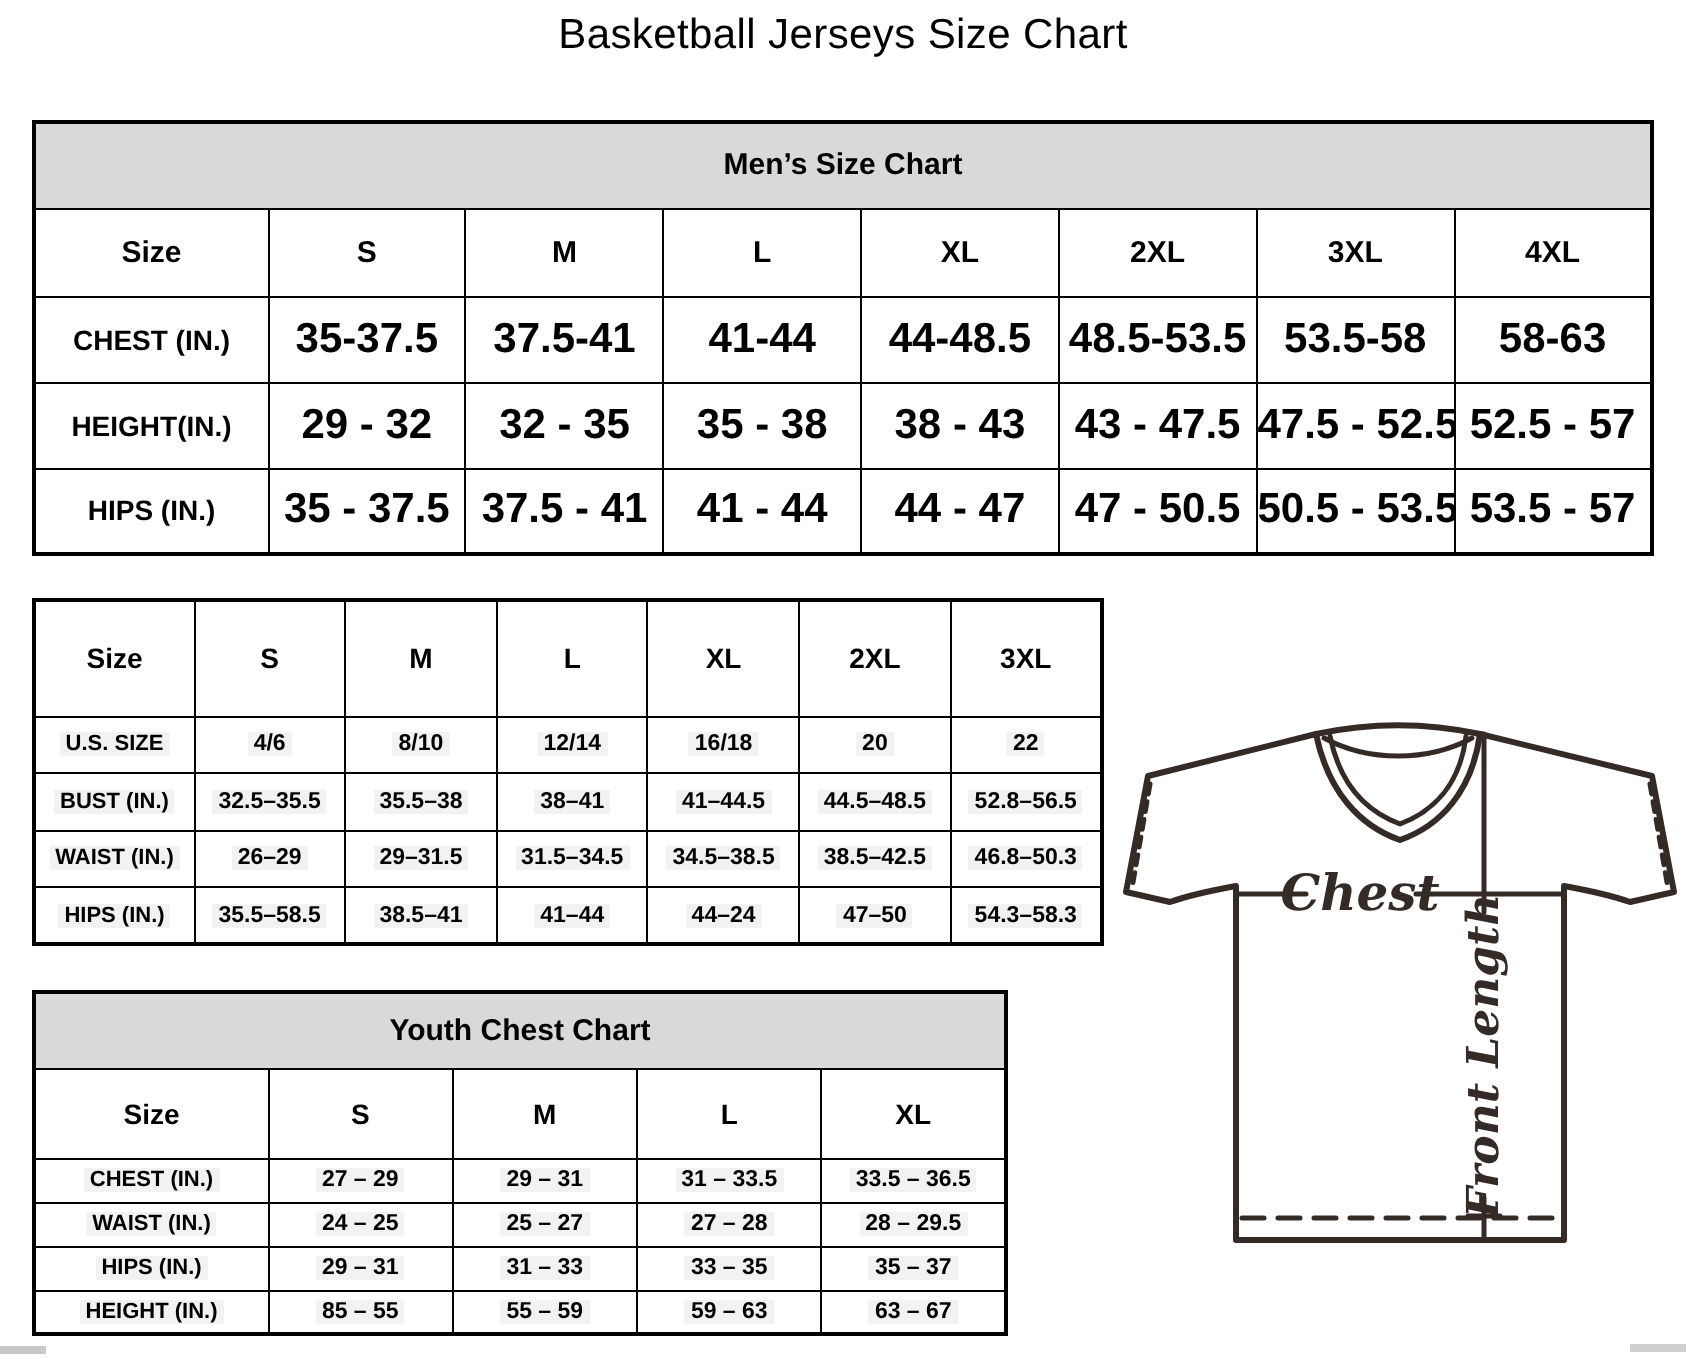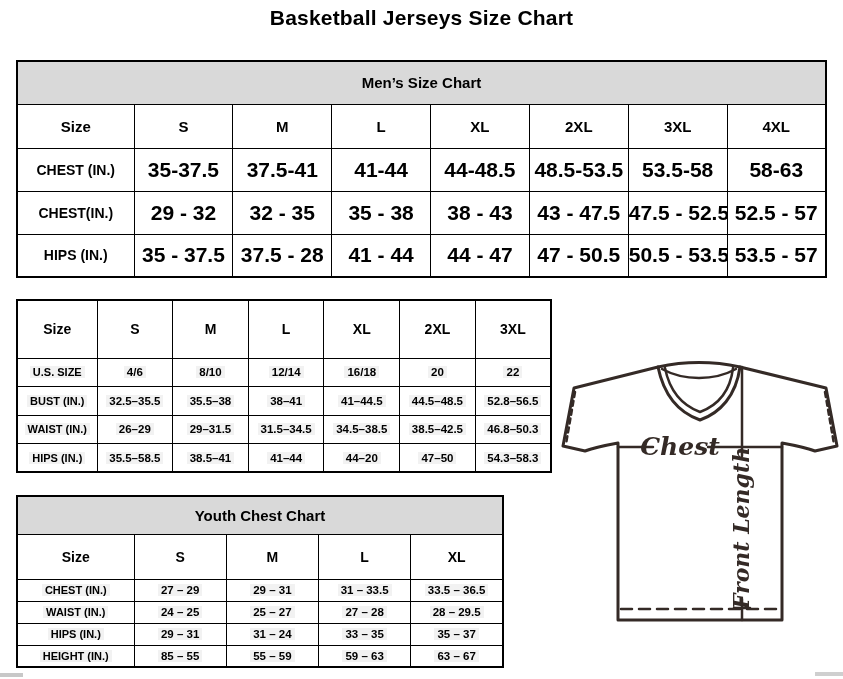--- a/index.html
+++ b/index.html
@@ -2,21 +2,21 @@
 <html><head>
 <meta charset="utf-8">
 <style>
   html,body { margin:0; padding:0; background:#ffffff; }
   body {
     width:843px; height:679px; position:relative; overflow:hidden;
     font-family:"Liberation Sans", sans-serif; color:#000;
   }
   .page-title {
     position:absolute; top:6px; left:0; width:100%;
-    text-align:center; font-size:21px; font-weight:bold; margin:0;
+    text-align:center; font-size:21px; font-weight:normal; margin:0;
     letter-spacing:0.2px;
   }
   table.tbl {
     position:absolute; border-collapse:collapse; table-layout:fixed;
     background:#fff; border:2px solid #000;
   }
   .tbl th, .tbl td {
     border:1.5px solid #000; text-align:center; vertical-align:middle;
     padding:0; font-weight:bold; overflow:hidden; white-space:nowrap;
   }
@@ -88,33 +88,33 @@
       <th>CHEST (IN.)</th>
       <td>35-37.5</td>
       <td>37.5-41</td>
       <td>41-44</td>
       <td>44-48.5</td>
       <td>48.5-53.5</td>
       <td>53.5-58</td>
       <td>58-63</td>
     </tr>
     <tr class="data-row">
-      <th>CHEST(IN.)</th>
+      <th>HEIGHT(IN.)</th>
       <td>29 - 32</td>
       <td>32 - 35</td>
       <td>35 - 38</td>
       <td>38 - 43</td>
       <td>43 - 47.5</td>
       <td>47.5 - 52.5</td>
       <td>52.5 - 57</td>
     </tr>
     <tr class="data-row">
       <th>HIPS (IN.)</th>
       <td>35 - 37.5</td>
-      <td>37.5 - 28</td>
+      <td>37.5 - 41</td>
       <td>41 - 44</td>
       <td>44 - 47</td>
       <td>47 - 50.5</td>
       <td>50.5 - 53.5</td>
       <td>53.5 - 57</td>
     </tr>
   </tbody>
 </table>
 
 <table class="tbl women">
@@ -157,21 +157,21 @@
       <td><span class="hl">31.5–34.5</span></td>
       <td><span class="hl">34.5–38.5</span></td>
       <td><span class="hl">38.5–42.5</span></td>
       <td><span class="hl">46.8–50.3</span></td>
     </tr>
     <tr class="data-row">
       <th><span class="hl">HIPS (IN.)</span></th>
       <td><span class="hl">35.5–58.5</span></td>
       <td><span class="hl">38.5–41</span></td>
       <td><span class="hl">41–44</span></td>
-      <td><span class="hl">44–20</span></td>
+      <td><span class="hl">44–24</span></td>
       <td><span class="hl">47–50</span></td>
       <td><span class="hl">54.3–58.3</span></td>
     </tr>
   </tbody>
 </table>
 
 <table class="tbl youth">
   <colgroup>
       <col style="width:117px">
       <col span="4">
@@ -197,21 +197,21 @@
     <tr class="data-row">
       <th><span class="hl">WAIST (IN.)</span></th>
       <td><span class="hl">24 – 25</span></td>
       <td><span class="hl">25 – 27</span></td>
       <td><span class="hl">27 – 28</span></td>
       <td><span class="hl">28 – 29.5</span></td>
     </tr>
     <tr class="data-row">
       <th><span class="hl">HIPS (IN.)</span></th>
       <td><span class="hl">29 – 31</span></td>
-      <td><span class="hl">31 – 24</span></td>
+      <td><span class="hl">31 – 33</span></td>
       <td><span class="hl">33 – 35</span></td>
       <td><span class="hl">35 – 37</span></td>
     </tr>
     <tr class="data-row">
       <th><span class="hl">HEIGHT (IN.)</span></th>
       <td><span class="hl">85 – 55</span></td>
       <td><span class="hl">55 – 59</span></td>
       <td><span class="hl">59 – 63</span></td>
       <td><span class="hl">63 – 67</span></td>
     </tr>

